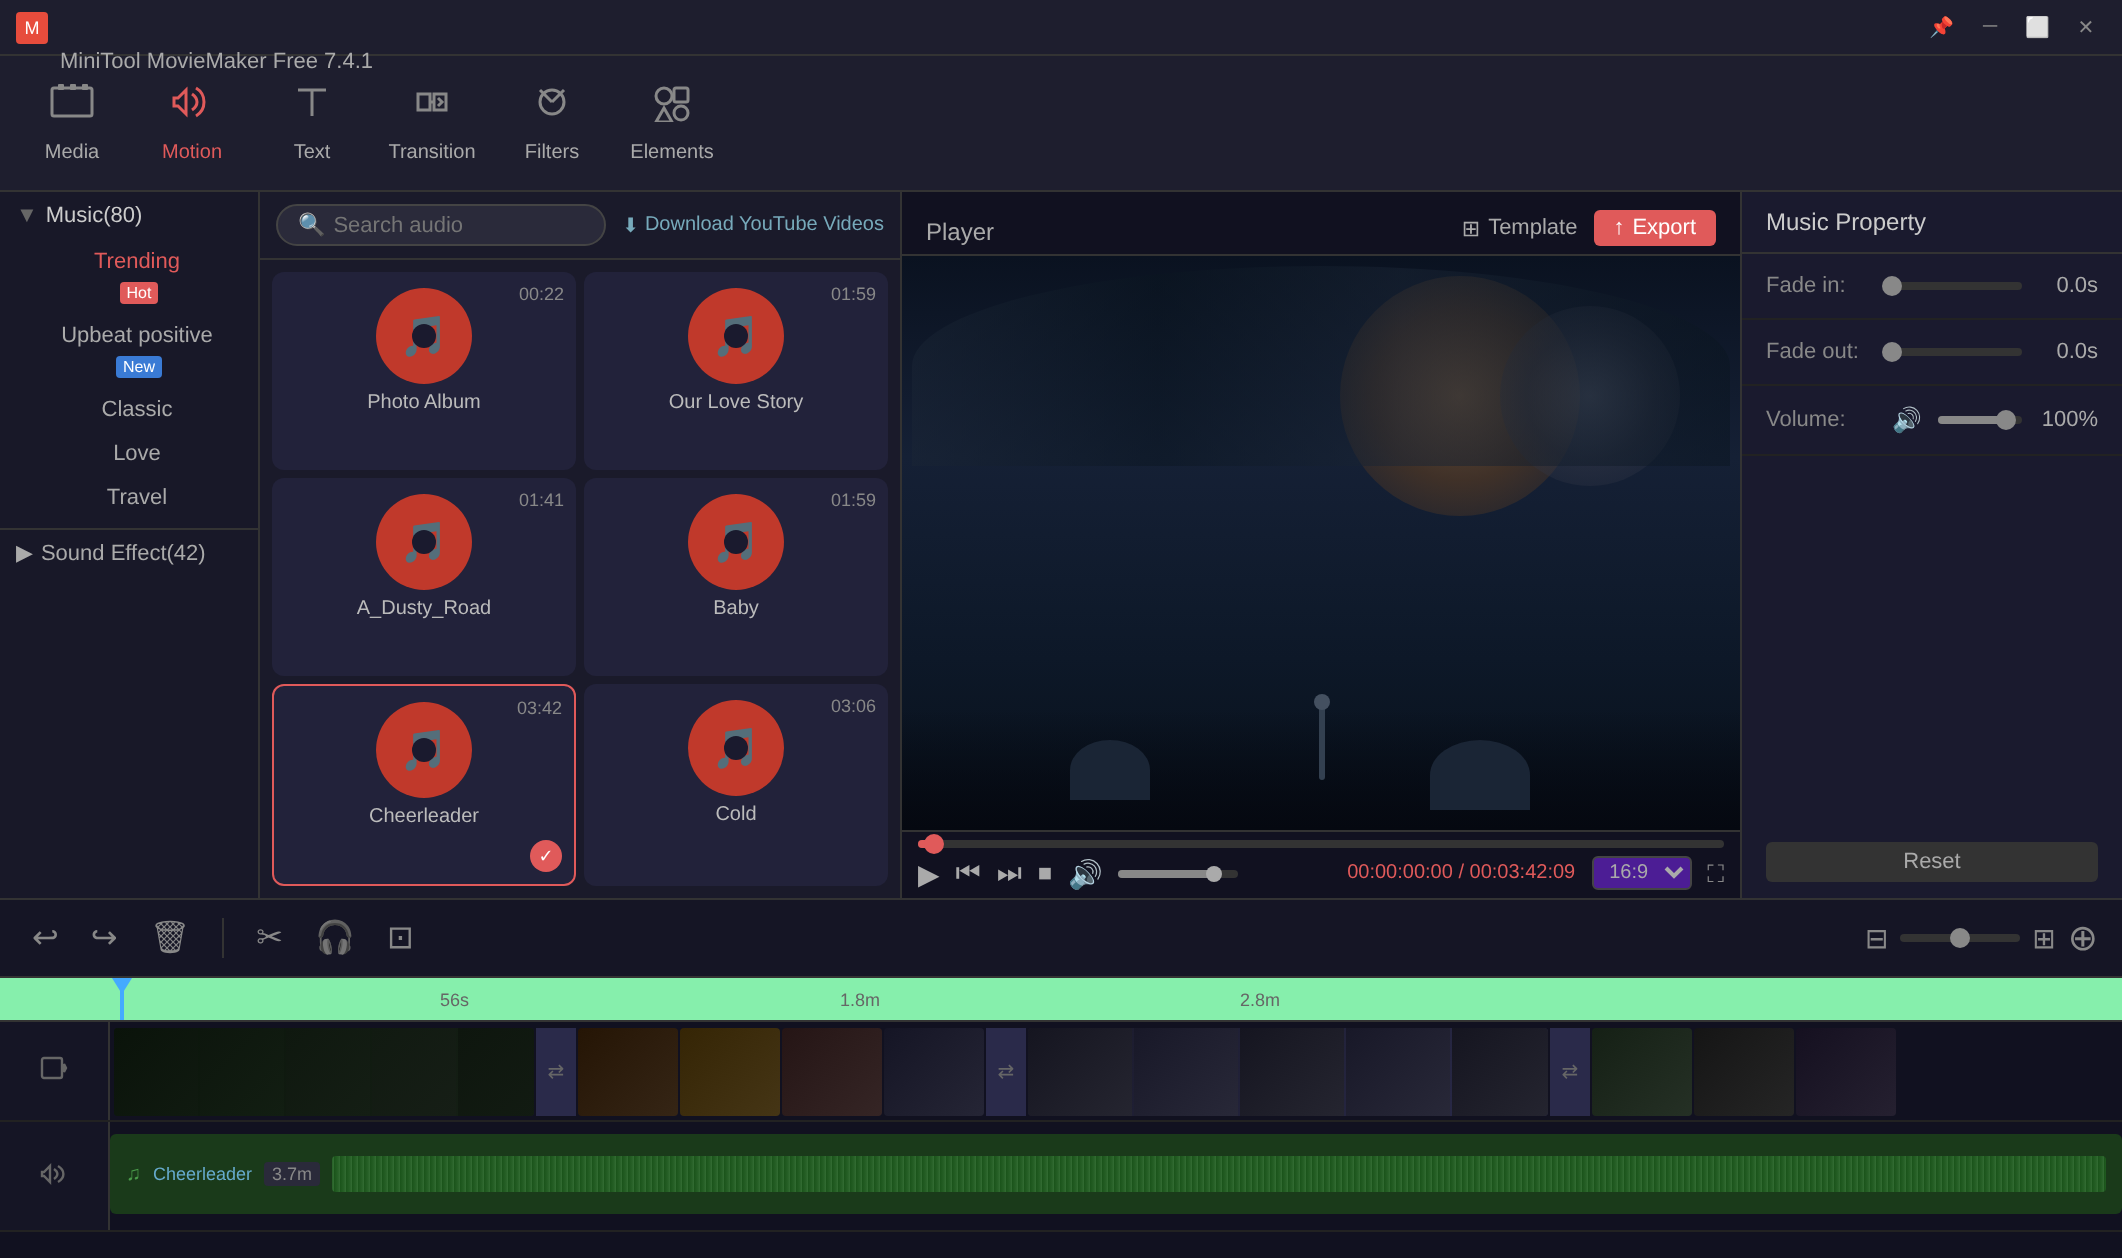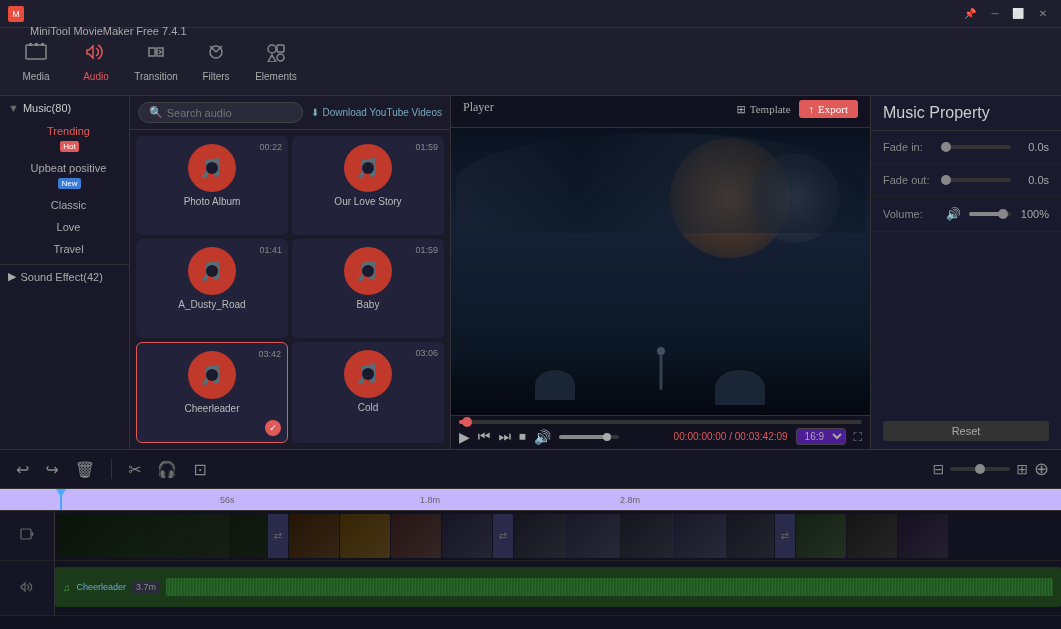--- a/index.html
+++ b/index.html
@@ -43,40 +43,40 @@
     .audio-grid { display: grid; grid-template-columns: 1fr 1fr; gap: 4px; padding: 6px; overflow-y: auto; flex: 1; }
     .audio-card { background: #22223a; border-radius: 6px; padding: 8px; cursor: pointer; display: flex; flex-direction: column; align-items: center; position: relative; }
     .audio-card .duration { position: absolute; top: 6px; right: 6px; font-size: 9px; color: #888; }
     .audio-card .music-icon { width: 48px; height: 48px; background: #c0392b; border-radius: 50%; display: flex; align-items: center; justify-content: center; font-size: 20px; color: #fff; margin-bottom: 4px; position: relative; }
     .audio-card .music-icon .inner { width: 12px; height: 12px; background: #1a1a2e; border-radius: 50%; position: absolute; }
     .audio-card .track-name { font-size: 10px; color: #bbb; text-align: center; }
     .audio-card .check-icon { position: absolute; bottom: 6px; right: 6px; background: #e05a5a; width: 16px; height: 16px; border-radius: 50%; display: flex; align-items: center; justify-content: center; font-size: 9px; color: #fff; }
 
     
     #preview-panel { width: 420px; background: #111120; display: flex; flex-direction: column; border-right: 1px solid #333; }
-    #preview-panel .preview-header { display: flex; align-items: flex-start; justify-content: space-between; padding: 4px 12px; border-bottom: 1px solid #333; height: 32px; font-family: Liberation Serif, serif; }
+    #preview-panel .preview-header { display: flex; align-items: flex-end; justify-content: space-between; padding: 4px 12px; border-bottom: 1px solid #333; height: 32px; }
     .preview-title { font-size: 12px; color: #aaa; }
     .preview-actions { display: flex; gap: 8px; }
     .preview-action-btn { font-size: 11px; color: #aaa; cursor: pointer; display: flex; align-items: center; gap: 4px; }
     .video-area { flex: 1; background: #050510; position: relative; display: flex; align-items: center; justify-content: center; overflow: hidden; }
     .video-scene { width: 100%; height: 100%; position: relative; overflow: hidden; }
     .scene-bg { position: absolute; inset: 0; background: linear-gradient(180deg, #0d1a2e 0%, #1a2840 40%, #0d1520 100%); }
     .video-controls-bar { padding: 4px 8px; background: #111120; border-top: 1px solid #333; }
     .time-slider { width: 100%; height: 4px; background: #333; border-radius: 2px; margin-bottom: 4px; position: relative; }
     .time-slider .progress { width: 2%; height: 100%; background: #e05a5a; border-radius: 2px; }
     .time-slider .thumb { position: absolute; left: 2%; top: 50%; transform: translate(-50%, -50%); width: 10px; height: 10px; background: #e05a5a; border-radius: 50%; }
     .controls-row { display: flex; align-items: center; gap: 8px; }
     .ctrl-btn { color: #aaa; cursor: pointer; font-size: 14px; }
     .time-display { color: #e05a5a; font-size: 10px; margin-left: auto; }
     .aspect-selector { background: #4c1d95; border: 1px solid #444; border-radius: 3px; color: #aaa; font-size: 10px; padding: 1px 4px; cursor: pointer; }
     .fullscreen-btn { color: #888; cursor: pointer; font-size: 12px; }
 
     
     #properties-panel { width: 190px; background: #1a1a2e; display: flex; flex-direction: column; }
-    #properties-panel .prop-header { padding: 8px 12px; font-size: 16px; color: #ccc; border-bottom: 1px solid #333; }
+    #properties-panel .prop-header { padding: 8px 12px; font-size: 12px; color: #ccc; border-bottom: 1px solid #333; }
     .prop-row { display: flex; align-items: center; padding: 10px 12px; border-bottom: 1px solid #222; gap: 8px; }
     .prop-label { font-size: 11px; color: #888; width: 55px; flex-shrink: 0; }
     .prop-slider { flex: 1; height: 4px; background: #333; border-radius: 2px; position: relative; }
     .prop-slider .fill { height: 100%; background: #555; border-radius: 2px; }
     .prop-slider .knob { position: absolute; top: 50%; transform: translate(-50%, -50%); width: 10px; height: 10px; background: #888; border-radius: 50%; }
     .prop-value { font-size: 11px; color: #aaa; width: 30px; text-align: right; }
     .volume-icon { color: #888; font-size: 12px; }
     .reset-btn { margin: 8px 12px; background: #333; border: none; color: #aaa; padding: 4px 12px; border-radius: 3px; font-size: 11px; cursor: pointer; }
 
     
@@ -84,21 +84,21 @@
     .bt-btn { color: #888; cursor: pointer; font-size: 16px; padding: 4px; border-radius: 3px; }
     .bt-separator { width: 1px; height: 20px; background: #333; margin: 0 4px; }
     .bt-right { margin-left: auto; display: flex; align-items: center; gap: 6px; }
     .zoom-btn { color: #888; cursor: pointer; font-size: 14px; }
     .zoom-track { width: 60px; height: 4px; background: #333; border-radius: 2px; position: relative; }
     .zoom-track .znob { position: absolute; left: 50%; top: 50%; transform: translate(-50%, -50%); width: 10px; height: 10px; background: #888; border-radius: 50%; }
     .add-track-btn { color: #888; cursor: pointer; font-size: 18px; }
 
     
     #timeline { height: 180px; background: #111120; display: flex; flex-direction: column; overflow: hidden; }
-    .timeline-ruler { height: 22px; background: #c4b5fd; border-bottom: 1px solid #333; display: flex; align-items: center; padding: 0 60px; position: relative; }
+    .timeline-ruler { height: 22px; background: #86efac; border-bottom: 1px solid #333; display: flex; align-items: center; padding: 0 60px; position: relative; }
     .timeline-row { display: flex; height: 50px; border-bottom: 1px solid #222; }
     .tl-label { width: 55px; background: #151525; border-right: 1px solid #333; display: flex; align-items: center; justify-content: center; }
     .tl-label-icon { color: #666; font-size: 12px; }
     .tl-content { flex: 1; position: relative; overflow: hidden; }
     .video-clip { height: 44px; background: #2a3a4a; border-radius: 2px; overflow: hidden; position: relative; display: flex; align-items: stretch; }
     .transition-icon { width: 20px; height: 44px; background: #2a2a4a; display: flex; align-items: center; justify-content: center; color: #666; font-size: 10px; }
 
     
     .clip1 { background: linear-gradient(135deg, #0a1a0a 0%, #1a2a1a 100%); width: 210px; }
     .clip2 { background: linear-gradient(135deg, #2a1a0a 0%, #3a2a1a 100%); width: 50px; }
@@ -136,21 +136,30 @@
         </svg>
     </div>
     <span class="tb-label">Media</span>
   </div>
   <div class="toolbar-btn active">
     <div class="tb-icon">
       <svg width="22" height="20" viewBox="0 0 22 20" fill="#e05a5a">
           <path d="M8 4v12l-4-4H2V8h2l4-4zm3 2c1.5 1 2.5 2.5 2.5 4s-1 3-2.5 4m2-11c2.5 1.5 4 4 4 7s-1.5 5.5-4 7" stroke="#e05a5a" fill="none" stroke-width="1.5"></path>
         </svg>
     </div>
-    <span class="tb-label" style="color:#e05a5a">Audio</span>
+    <span class="tb-label" style="color:#e05a5a">Motion</span>
+  </div>
+  <div class="toolbar-btn">
+    <div class="tb-icon">
+      <svg width="22" height="20" viewBox="0 0 22 20" fill="none" stroke="#888" stroke-width="1.5">
+          <line x1="4" y1="4" x2="18" y2="4"></line>
+          <line x1="11" y1="4" x2="11" y2="17"></line>
+        </svg>
+    </div>
+    <span class="tb-label">Text</span>
   </div>
   <div class="toolbar-btn">
     <div class="tb-icon">
       <svg width="22" height="20" viewBox="0 0 22 20" fill="none" stroke="#888" stroke-width="1.5">
           <path d="M4 6h6v8H4zM12 6h6v8h-6zM10 10h2"></path>
           <path d="M14 8l2 2-2 2" stroke="#888"></path>
         </svg>
     </div>
     <span class="tb-label">Transition</span>
   </div>

